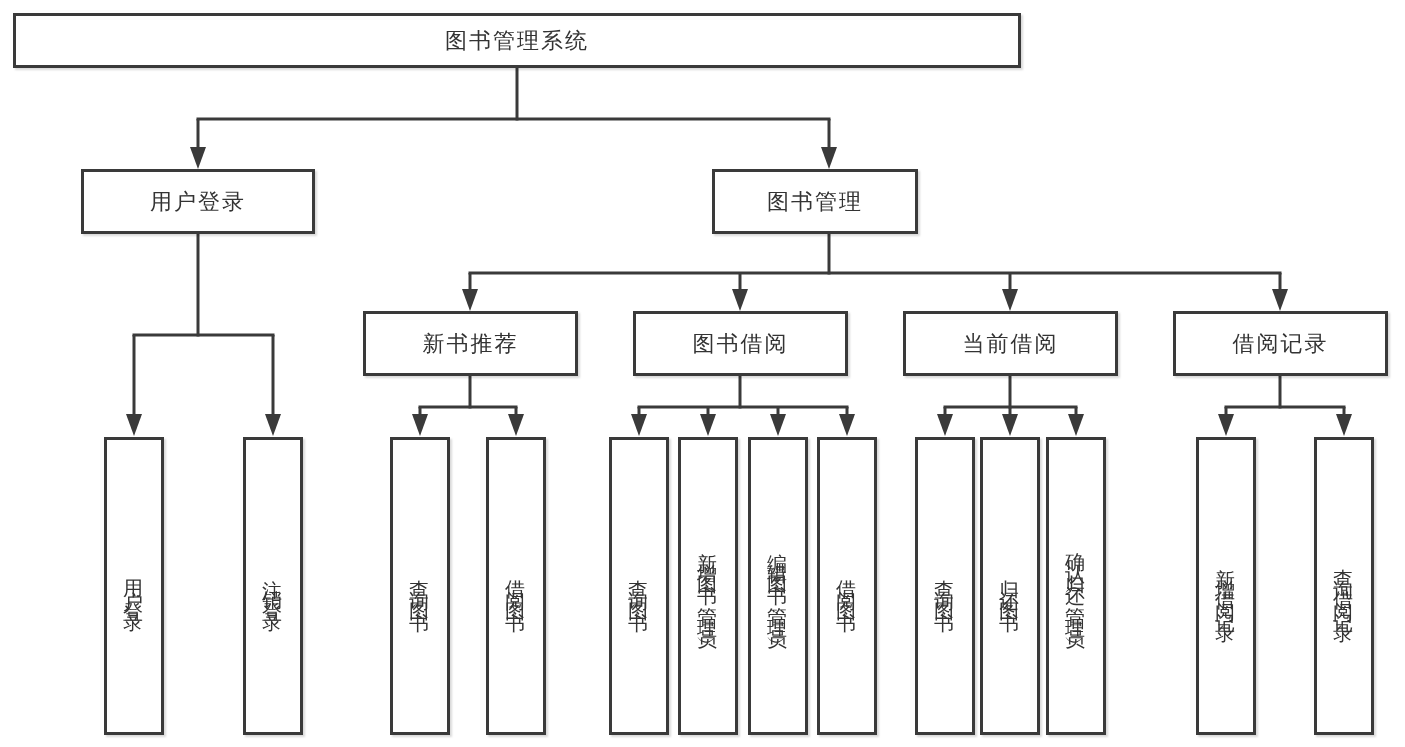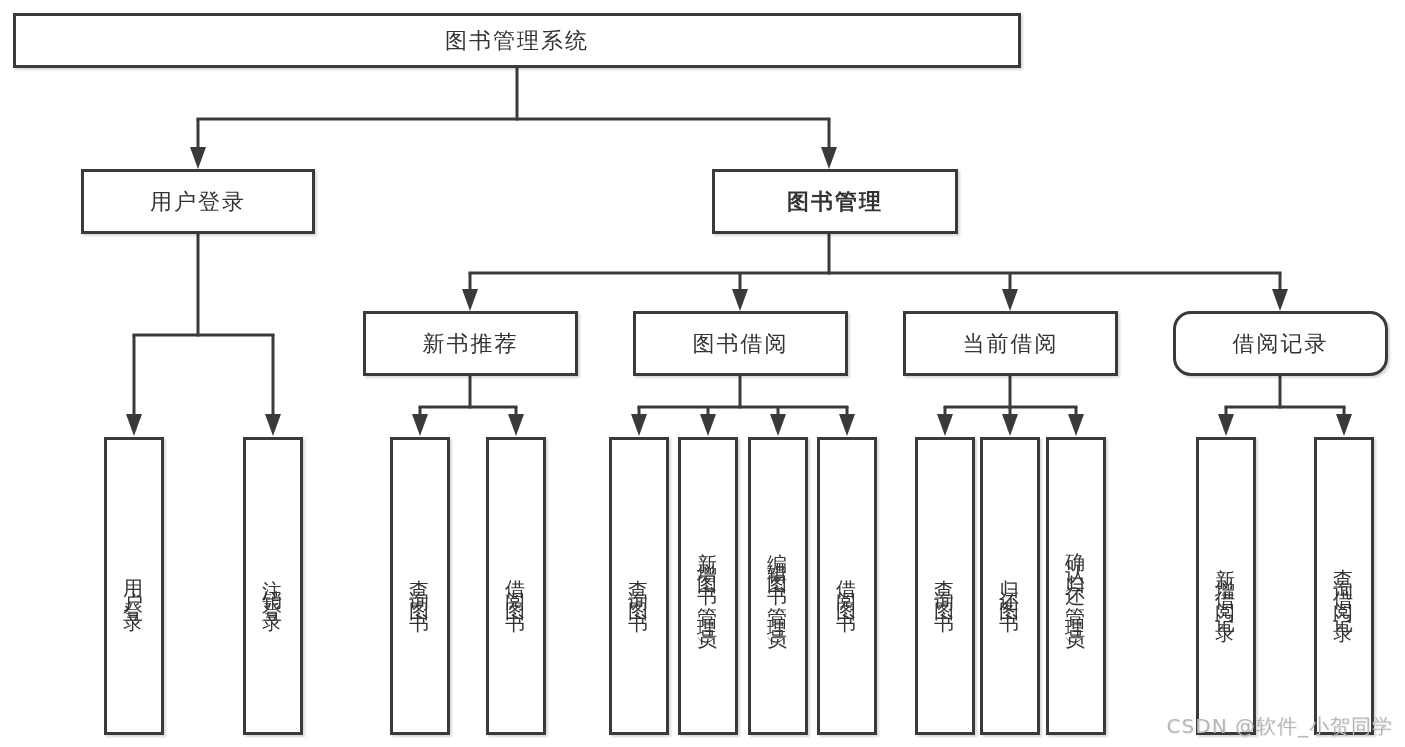--- a/index.html
+++ b/index.html
@@ -100,33 +100,33 @@
         <polygon points="1336,414 1352,414 1344,436" fill="#3a3a3a"></polygon>
       </g>
     </svg>
   <div id="nodes">
       <div class="node horizontal" style="left: 13px; top: 13px; width: 1008px; height: 55px;">
         <span class="lbl">图书管理系统</span>
       </div>
       <div class="node horizontal" style="left: 81px; top: 169px; width: 234px; height: 65px;">
         <span class="lbl">用户登录</span>
       </div>
-      <div class="node horizontal" style="left: 712px; top: 169px; width: 246px; height: 65px; font-weight: bold;">
+      <div class="node horizontal" style="left: 712px; top: 169px; width: 206px; height: 65px;">
         <span class="lbl">图书管理</span>
       </div>
       <div class="node horizontal" style="left: 363px; top: 311px; width: 215px; height: 65px; text-align: right;">
         <span class="lbl">新书推荐</span>
       </div>
       <div class="node horizontal" style="left: 633px; top: 311px; width: 215px; height: 65px;">
         <span class="lbl">图书借阅</span>
       </div>
       <div class="node horizontal" style="left: 903px; top: 311px; width: 215px; height: 65px; align-items: center;">
         <span class="lbl">当前借阅</span>
       </div>
-      <div class="node horizontal" style="left: 1173px; top: 311px; width: 215px; height: 65px; border-radius: 18px;">
+      <div class="node horizontal" style="left: 1173px; top: 311px; width: 215px; height: 65px;">
         <span class="lbl">借阅记录</span>
       </div>
       <div class="node vertical" style="left: 104px; top: 437px; width: 60px; height: 298px;">
         <span class="lbl">用户登录</span>
       </div>
       <div class="node vertical" style="left: 243px; top: 437px; width: 60px; height: 298px;">
         <span class="lbl">注销登录</span>
       </div>
       <div class="node vertical" style="left: 390px; top: 437px; width: 60px; height: 298px;">
         <span class="lbl">查询图书</span>
@@ -155,14 +155,13 @@
       <div class="node vertical" style="left: 1046px; top: 437px; width: 60px; height: 298px;">
         <span class="lbl">确认归还（管理员）</span>
       </div>
       <div class="node vertical" style="left: 1196px; top: 437px; width: 60px; height: 298px;">
         <span class="lbl">新增借阅记录</span>
       </div>
       <div class="node vertical" style="left: 1314px; top: 437px; width: 60px; height: 298px;">
         <span class="lbl">查询借阅记录</span>
       </div>
     </div>
-  <div class="watermark">CSDN @软件_小贺同学</div>
 </div>
 
 </body></html>

